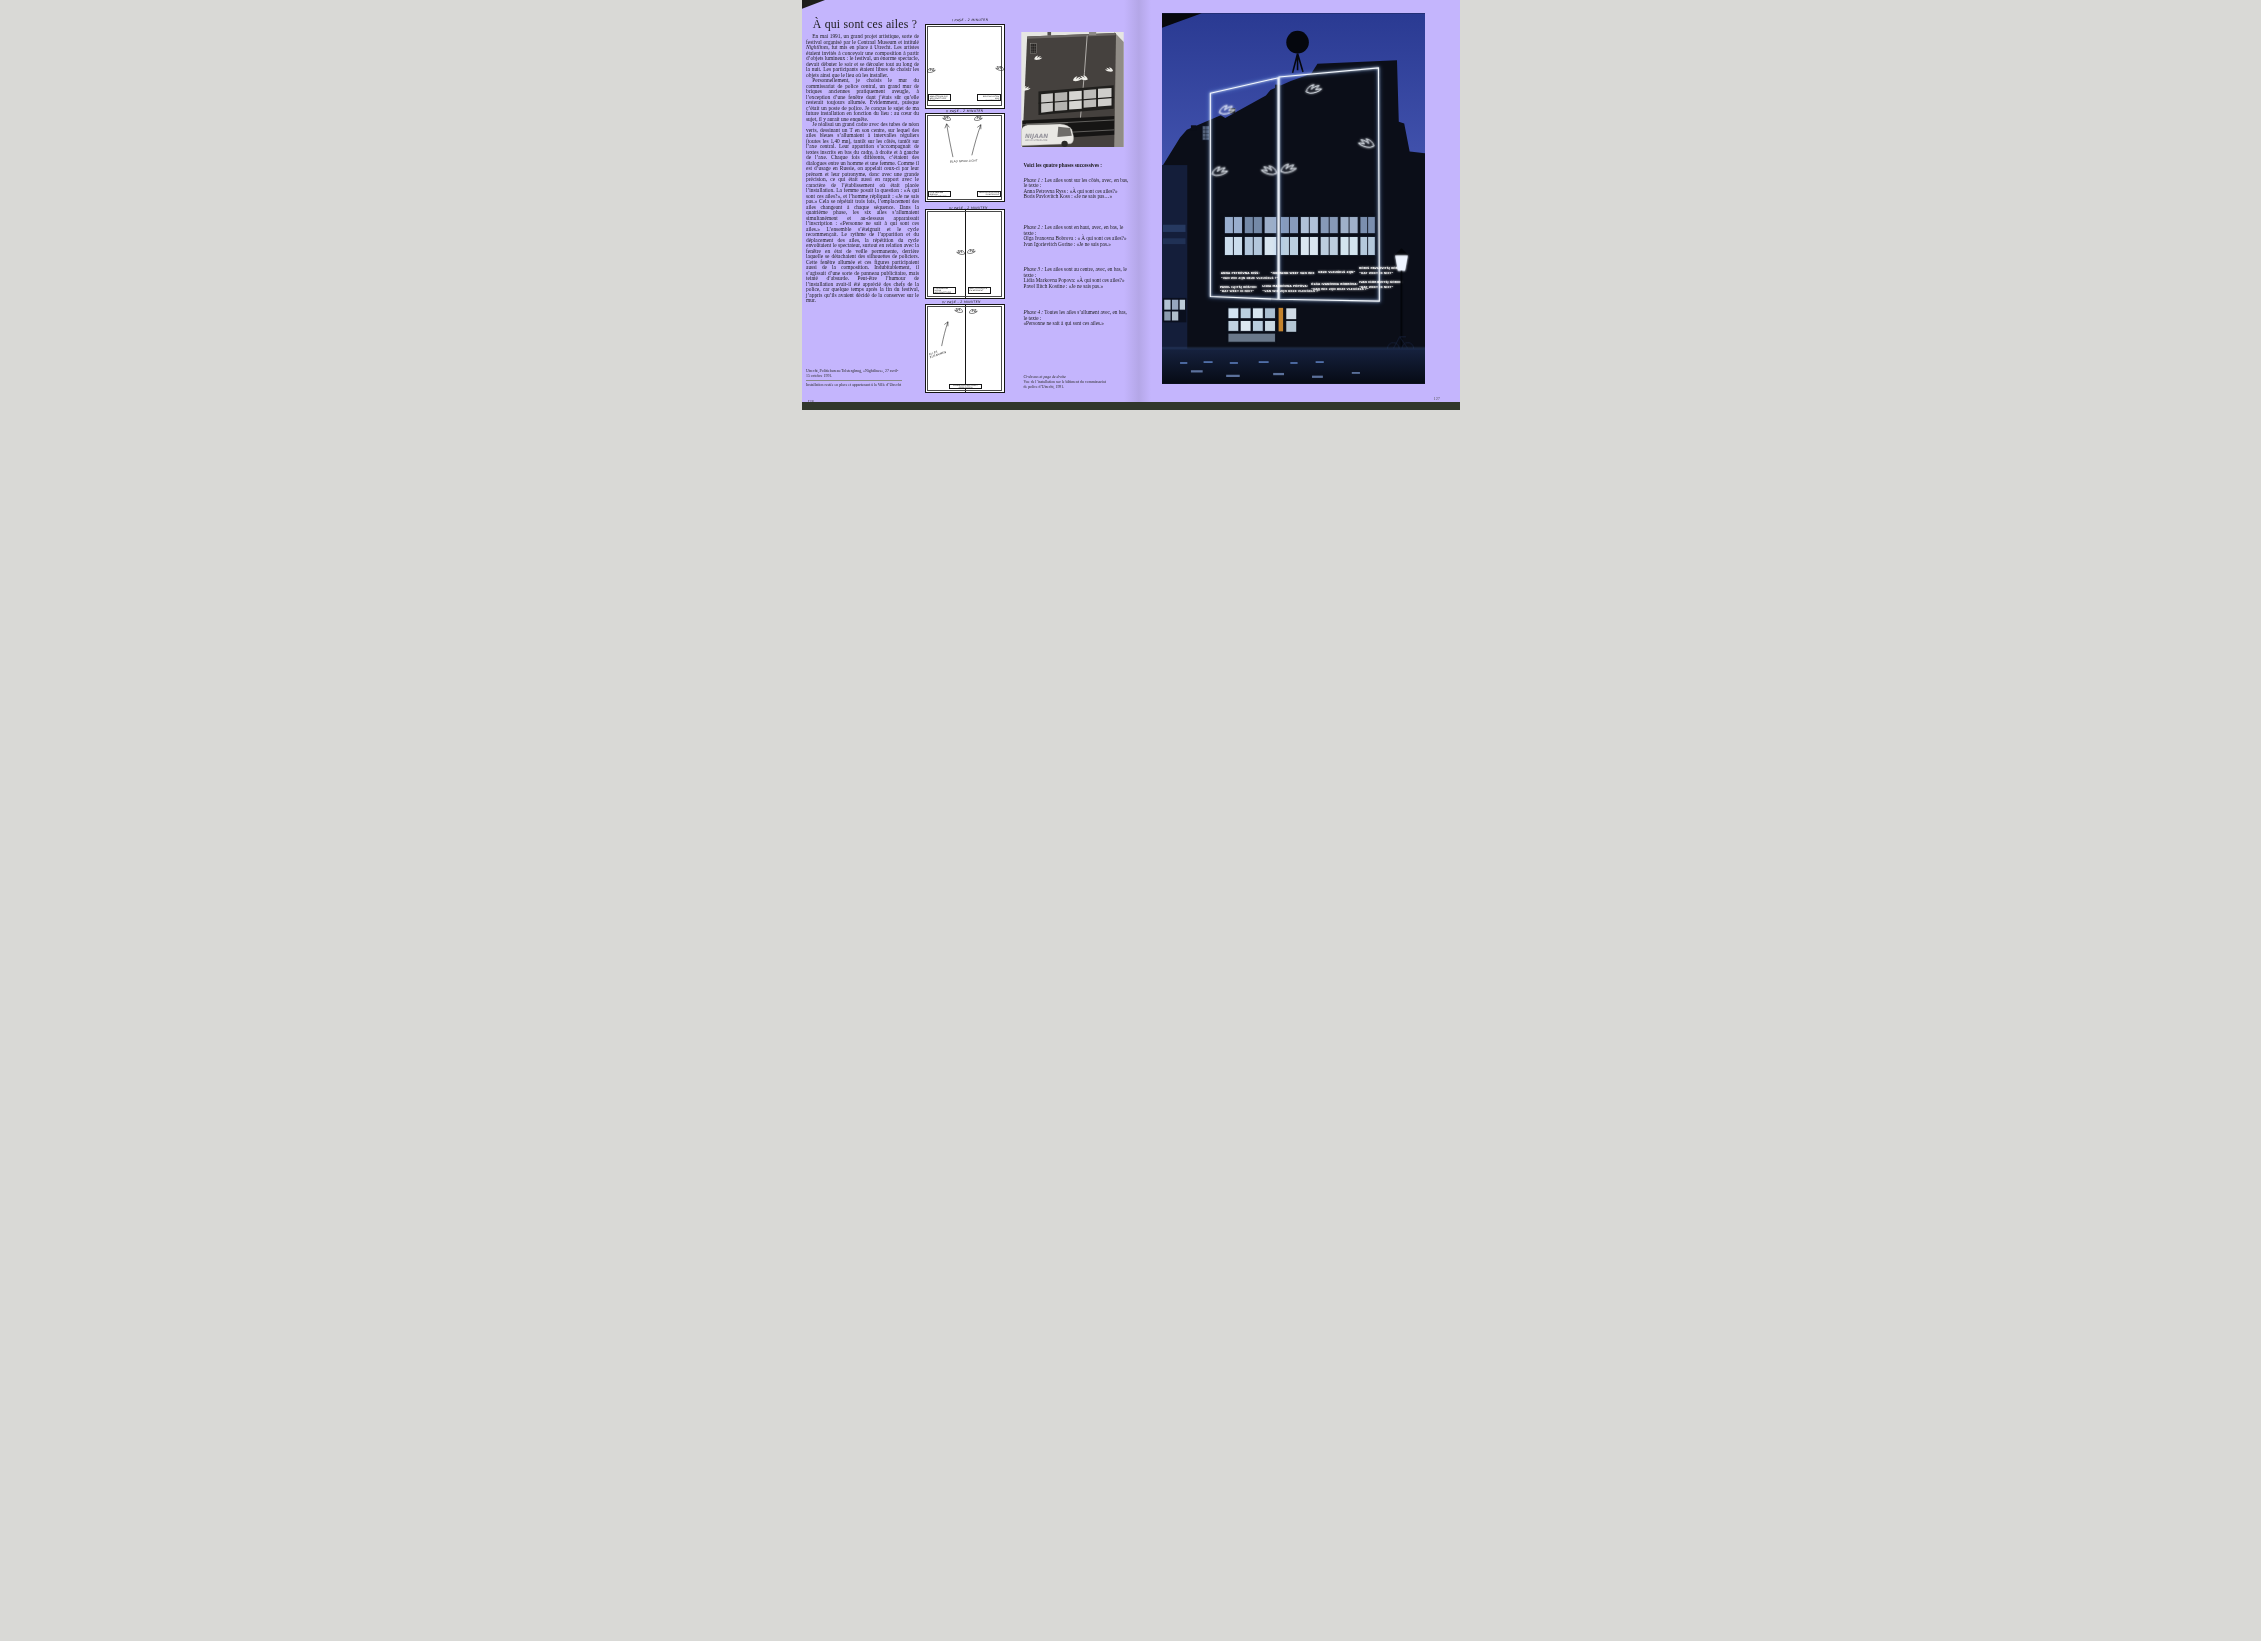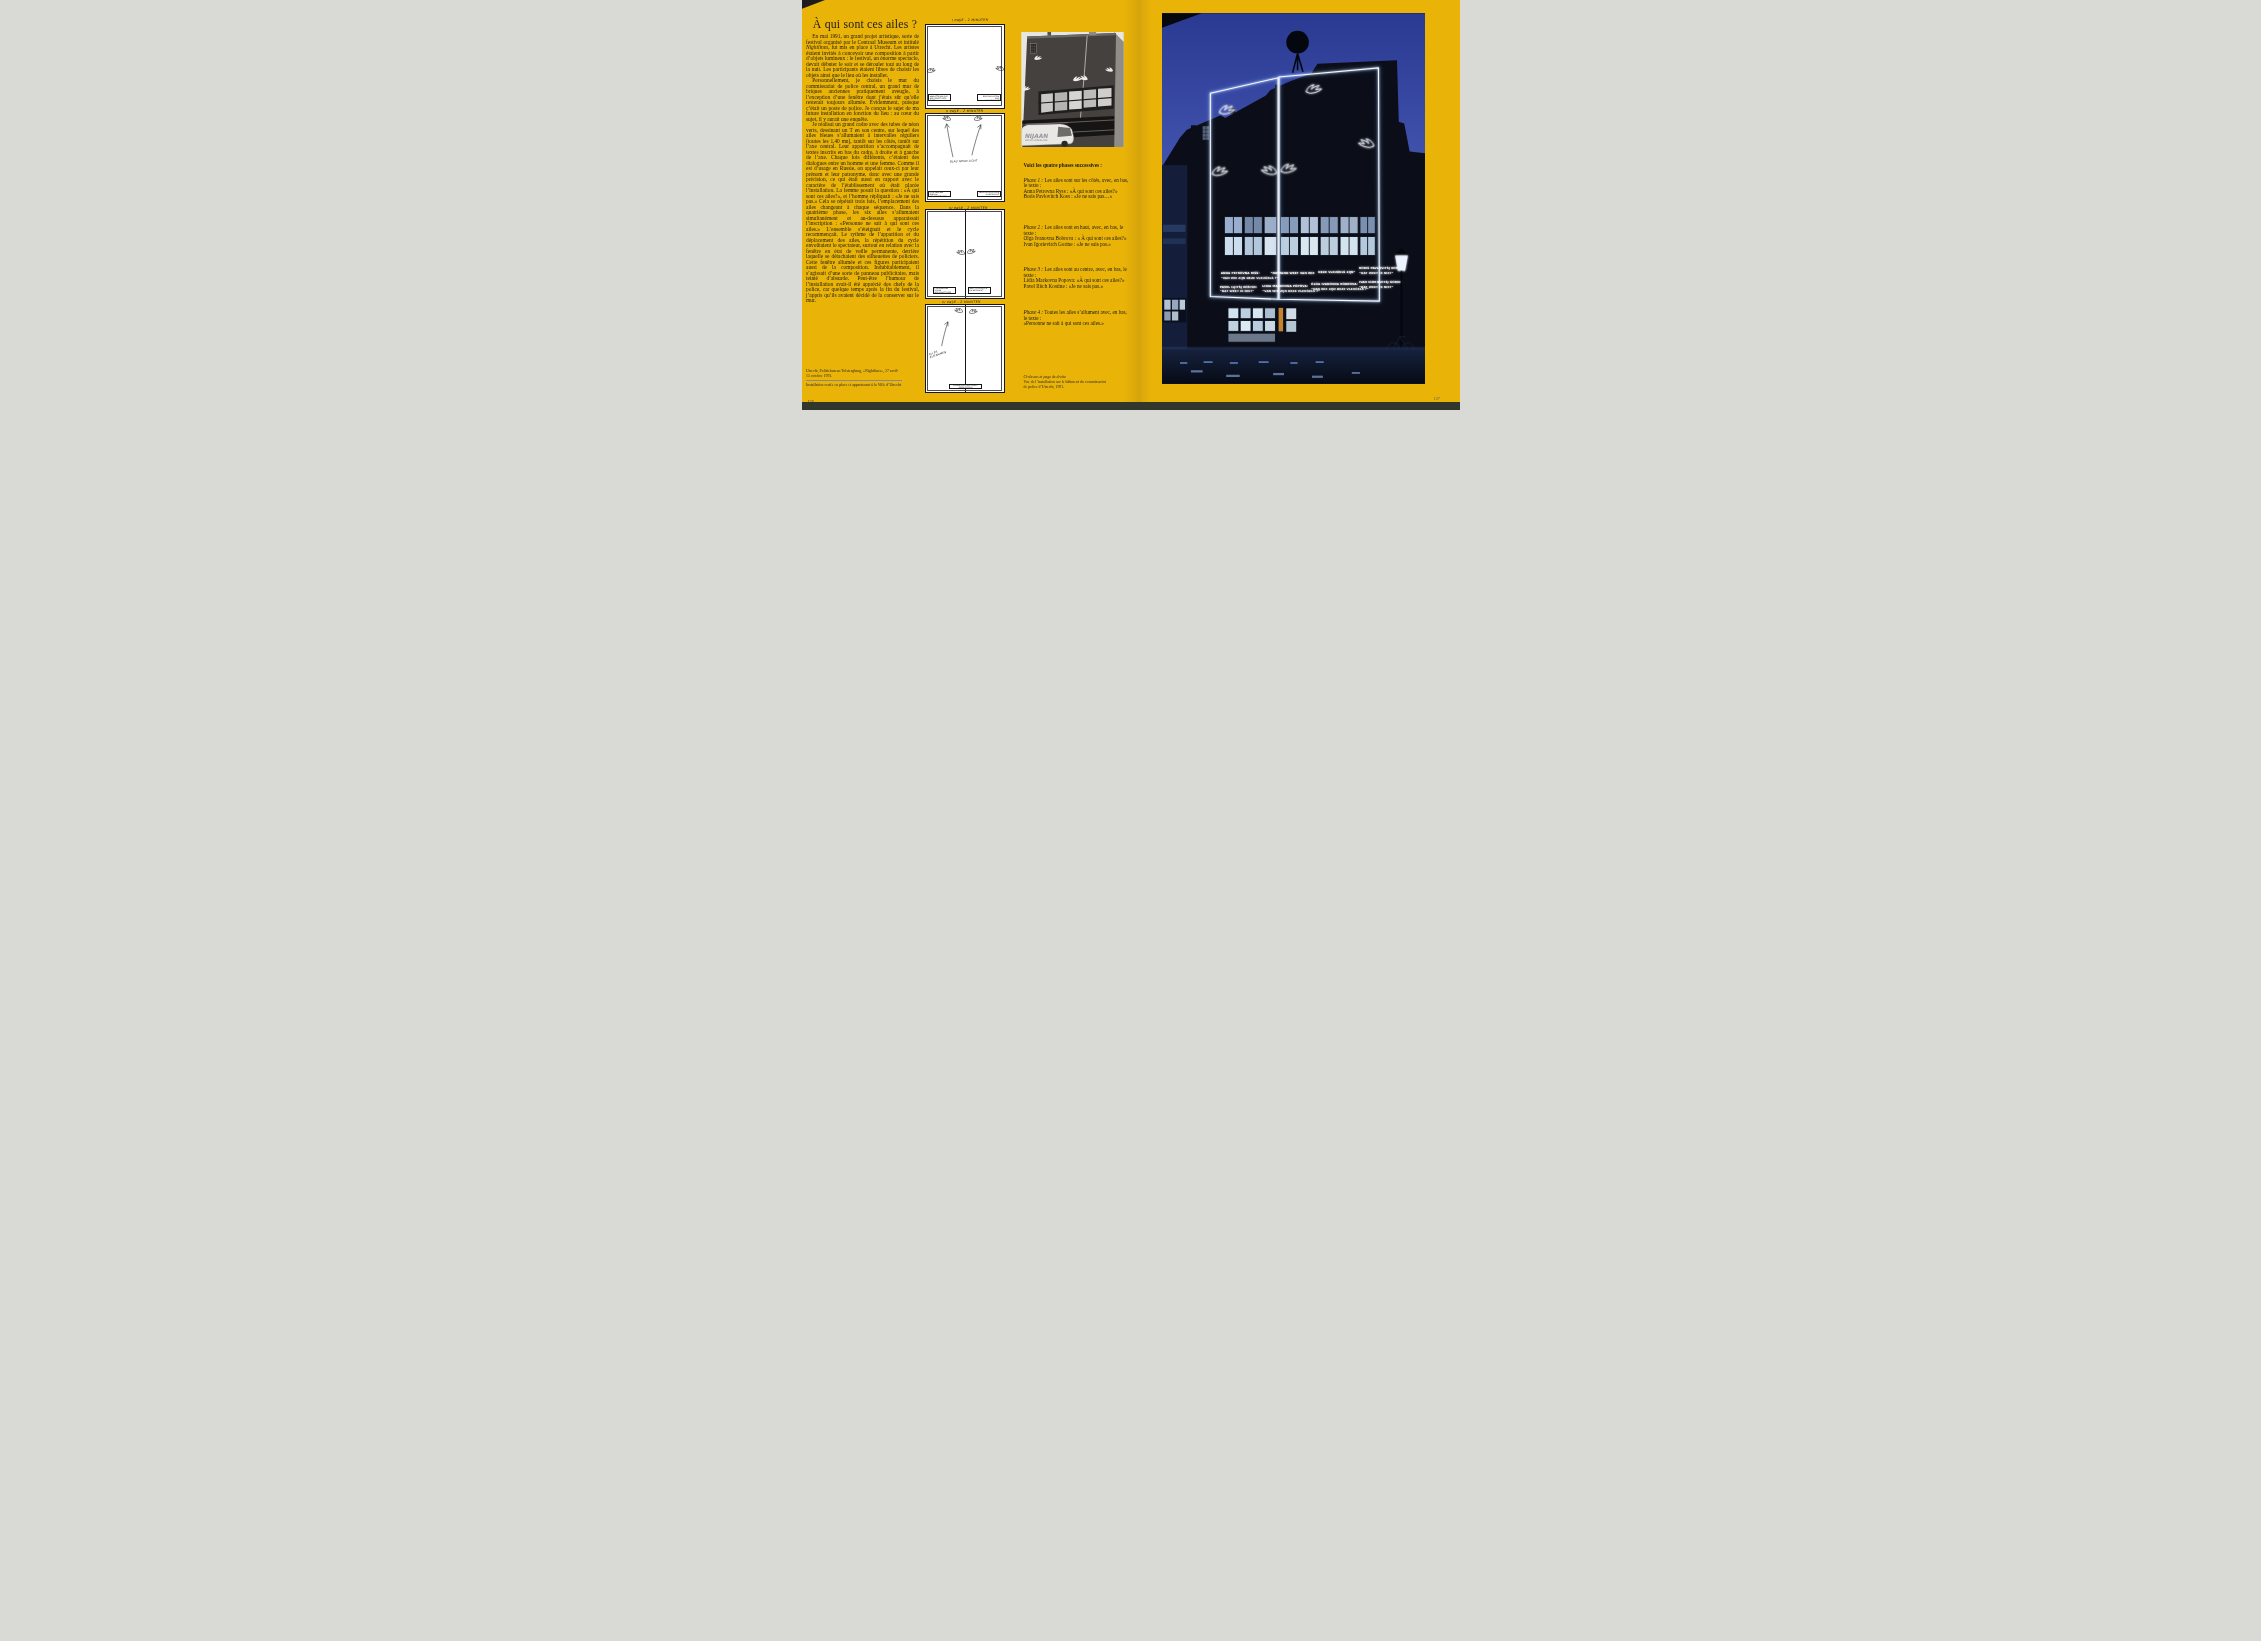--- a/index.html
+++ b/index.html
@@ -1,17 +1,17 @@
 <!DOCTYPE html>
 <html style="font-size:7.2px"><head>
 <meta charset="utf-8">
 <style>
   html,body{margin:0;padding:0;background:#d9d9d6;}
   *{box-sizing:border-box;}
-  .stage{position:relative;width:658px;height:410px;margin:0 auto;background:#eab308;overflow:hidden;
+  .stage{position:relative;width:658px;height:410px;margin:0 auto;background:#c4b5fd;overflow:hidden;
          font-family:"Liberation Serif",serif;color:#1c1c1c;}
   
   .corner-wedge{position:absolute;left:0;top:0;width:23.5px;height:9px;background:#1d1d1b;
                 clip-path:polygon(0 0,100% 0,0 100%);}
   .scan-strip{position:absolute;left:0;bottom:0;width:100%;height:7.7px;background:#31372c;}
   .gutter{position:absolute;left:322px;top:0;width:27px;height:403px;
           background:linear-gradient(to right,rgba(0,0,0,0) 0%,rgba(40,40,40,.10) 55%,rgba(0,0,0,0) 100%);}
 
   
   .title{position:absolute;left:11.3px;top:17px;font-size:11.8px;letter-spacing:0.2px;font-weight:400;margin:0;}

